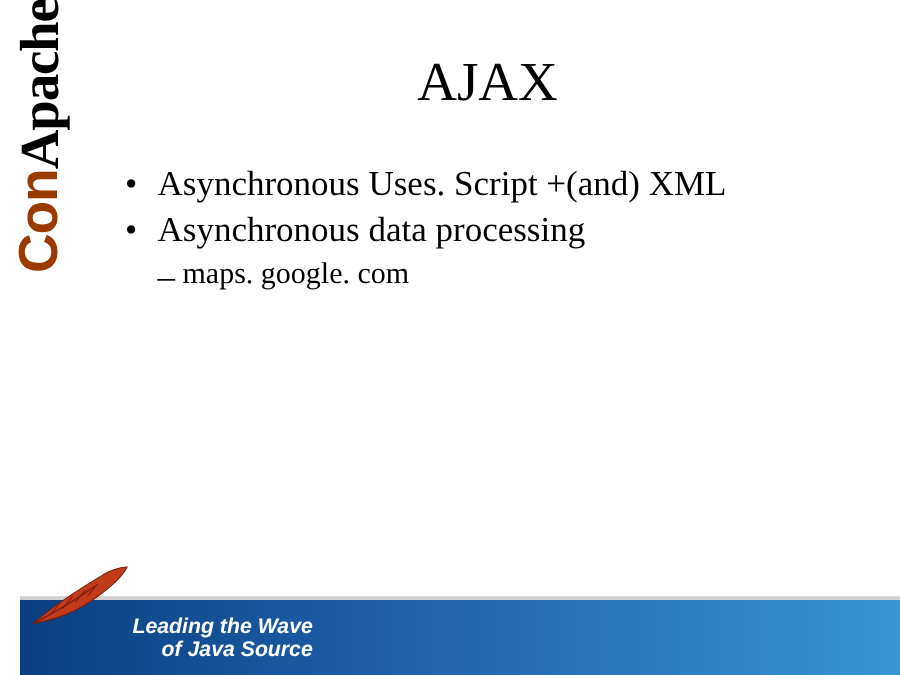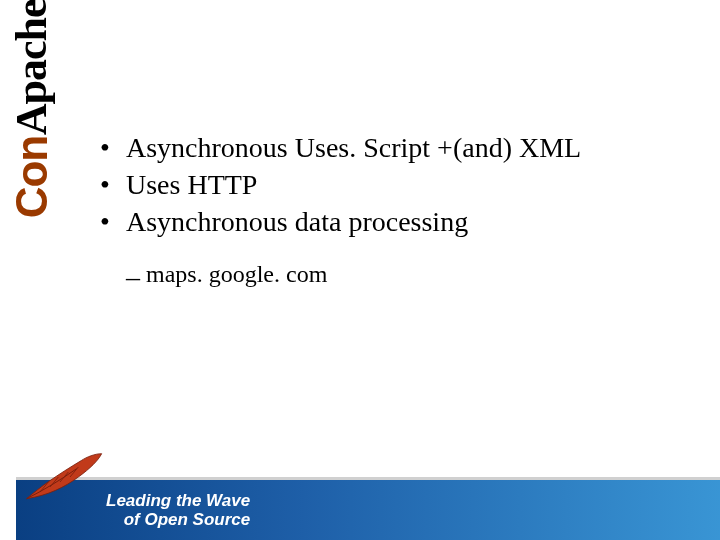--- a/index.html
+++ b/index.html
@@ -71,21 +71,21 @@
     margin-bottom: 2px;
   }
   .body > ul > li::before {
     content: "•";
     position: absolute;
     left: 0;
     top: 0;
     font-size: 28px;
   }
   .body ul.sub {
-    margin-top: 20px;
+    margin-top: 2px;
     margin-left: 26px;
   }
   .body ul.sub li {
     position: relative;
     padding-left: 20px;
     font-size: 24px;
   }
   .body ul.sub li::before {
     content: "–";
     position: absolute;
@@ -142,39 +142,39 @@
 
 <div class="slide">
 
   <div class="sidebar">
     <div class="sidebar-text">
       <span class="con">Con</span>
       <span class="apache">Apache</span>
     </div>
   </div>
 
+  <div class="title">AJAX</div>
 
   <div class="body">
     <ul>
       <li>Asynchronous Uses. Script +(and) XML</li>
-      <li>Uses HTTP</li>
       <li>Asynchronous data processing</li>
     </ul>
     <ul class="sub">
       <li>maps. google. com</li>
     </ul>
   </div>
 
   <div class="footer">
     <div class="footer-line"></div>
     <div class="footer-grad"></div>
     <svg class="feather" viewBox="0 0 100 60">
       <path d="M4 56 C 20 42, 40 28, 70 10 C 76 6, 86 2, 94 2 C 90 10, 80 20, 66 30 C 50 42, 30 52, 4 56 Z" fill="#c13a1a" stroke="#7a1f0d" stroke-width="1"></path>
       <path d="M4 56 C 24 46, 44 34, 64 20" stroke="#7a1f0d" stroke-width="1.2" fill="none"></path>
       <path d="M20 48 L30 36 M32 42 L42 30 M44 36 L54 24 M56 30 L66 18" stroke="#7a1f0d" stroke-width="1" fill="none"></path>
     </svg>
     <div class="tagline">
       <div>Leading the Wave</div>
-      <div>of Open Source</div>
+      <div>of Java Source</div>
     </div>
   </div>
 
 </div>
 
 </body></html>

